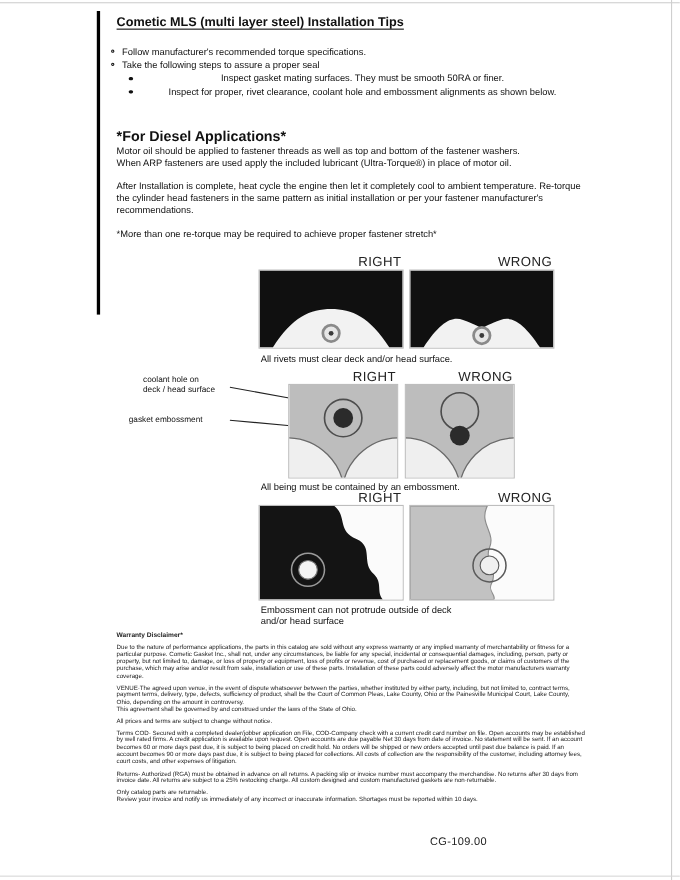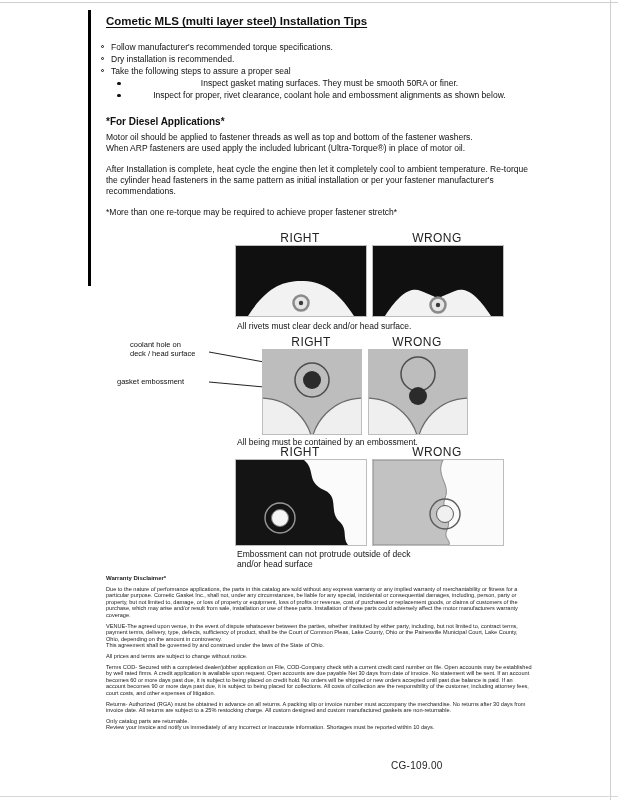--- a/index.html
+++ b/index.html
@@ -20,27 +20,27 @@
     text-decoration:underline; text-underline-offset:2px;
   }
 
   .tips { position:absolute; left:100px; top:41px; width:432px; font-size:8.5px; line-height:12px; }
   .b1, .b2 { position:relative; }
   .b1 { padding-left:11px; }
   .b2 { padding-left:27px;text-align:center; }
   .m1 { position:absolute; left:1px; top:4px; width:3px; height:3px; border:1px solid #111; border-radius:50%; }
   .m2 { position:absolute; left:17px; top:4.5px; width:3.5px; height:3.5px; background:#111; border-radius:50%; }
 
-  .diesel-h { position:absolute; left:106px; top:116px; font-size:10px; font-weight:bold; }
+  .diesel-h { position:absolute; left:106px; top:116px; font-size:13px; font-weight:bold; }
   .para { position:absolute; left:106px; width:430px; font-size:8.5px; line-height:11px; white-space:pre-line; }
   .p1 { top:132px; }
   .p2 { top:164px; }
   .p3 { top:207px; }
 
-  .rw-label { position:absolute; font-size:12px; text-align:center; letter-spacing:0.4px; color:#222; }
+  .rw-label { position:absolute; font-size:12px; text-align:right; letter-spacing:0.4px; color:#222; }
   .diagram { position:absolute; border:1px solid #bdbdbd; background:#fff; line-height:0; }
   .caption { position:absolute; font-size:8.5px; line-height:10px; white-space:pre-line; }
 
   .callout { position:absolute; font-size:7.5px; line-height:9px; white-space:pre-line; color:#111; }
   .co1 { left:130px; top:340px; width:80px; }
   .co2 { left:117px; top:377px; width:92px; }
 
   .disc { position:absolute; left:106px; top:575px; width:426px; font-size:5.6px; line-height:6.6px; color:#222; }
   .disc-h { font-size:6px; font-weight:bold; margin-bottom:4px; }
   .disc p { margin-bottom:4px; white-space:pre-line; }
@@ -56,24 +56,20 @@
   <div class="edge-right"></div>
   <div class="edge-bottom"></div>
   <div class="left-rule"></div>
 
   <h1 class="title">Cometic MLS (multi layer steel) Installation Tips</h1>
 
   <div class="tips">
     <div class="b1">
       <span class="m1"></span>
       <span>Follow manufacturer's recommended torque specifications.</span>
-    </div>
-    <div class="b1">
-      <span class="m1"></span>
-      <span>Dry installation is recommended.</span>
     </div>
     <div class="b1">
       <span class="m1"></span>
       <span>Take the following steps to assure a proper seal</span>
     </div>
     <div class="b2">
       <span class="m2"></span>
       <span>Inspect gasket mating surfaces.  They must be smooth 50RA or finer.</span>
     </div>
     <div class="b2">

